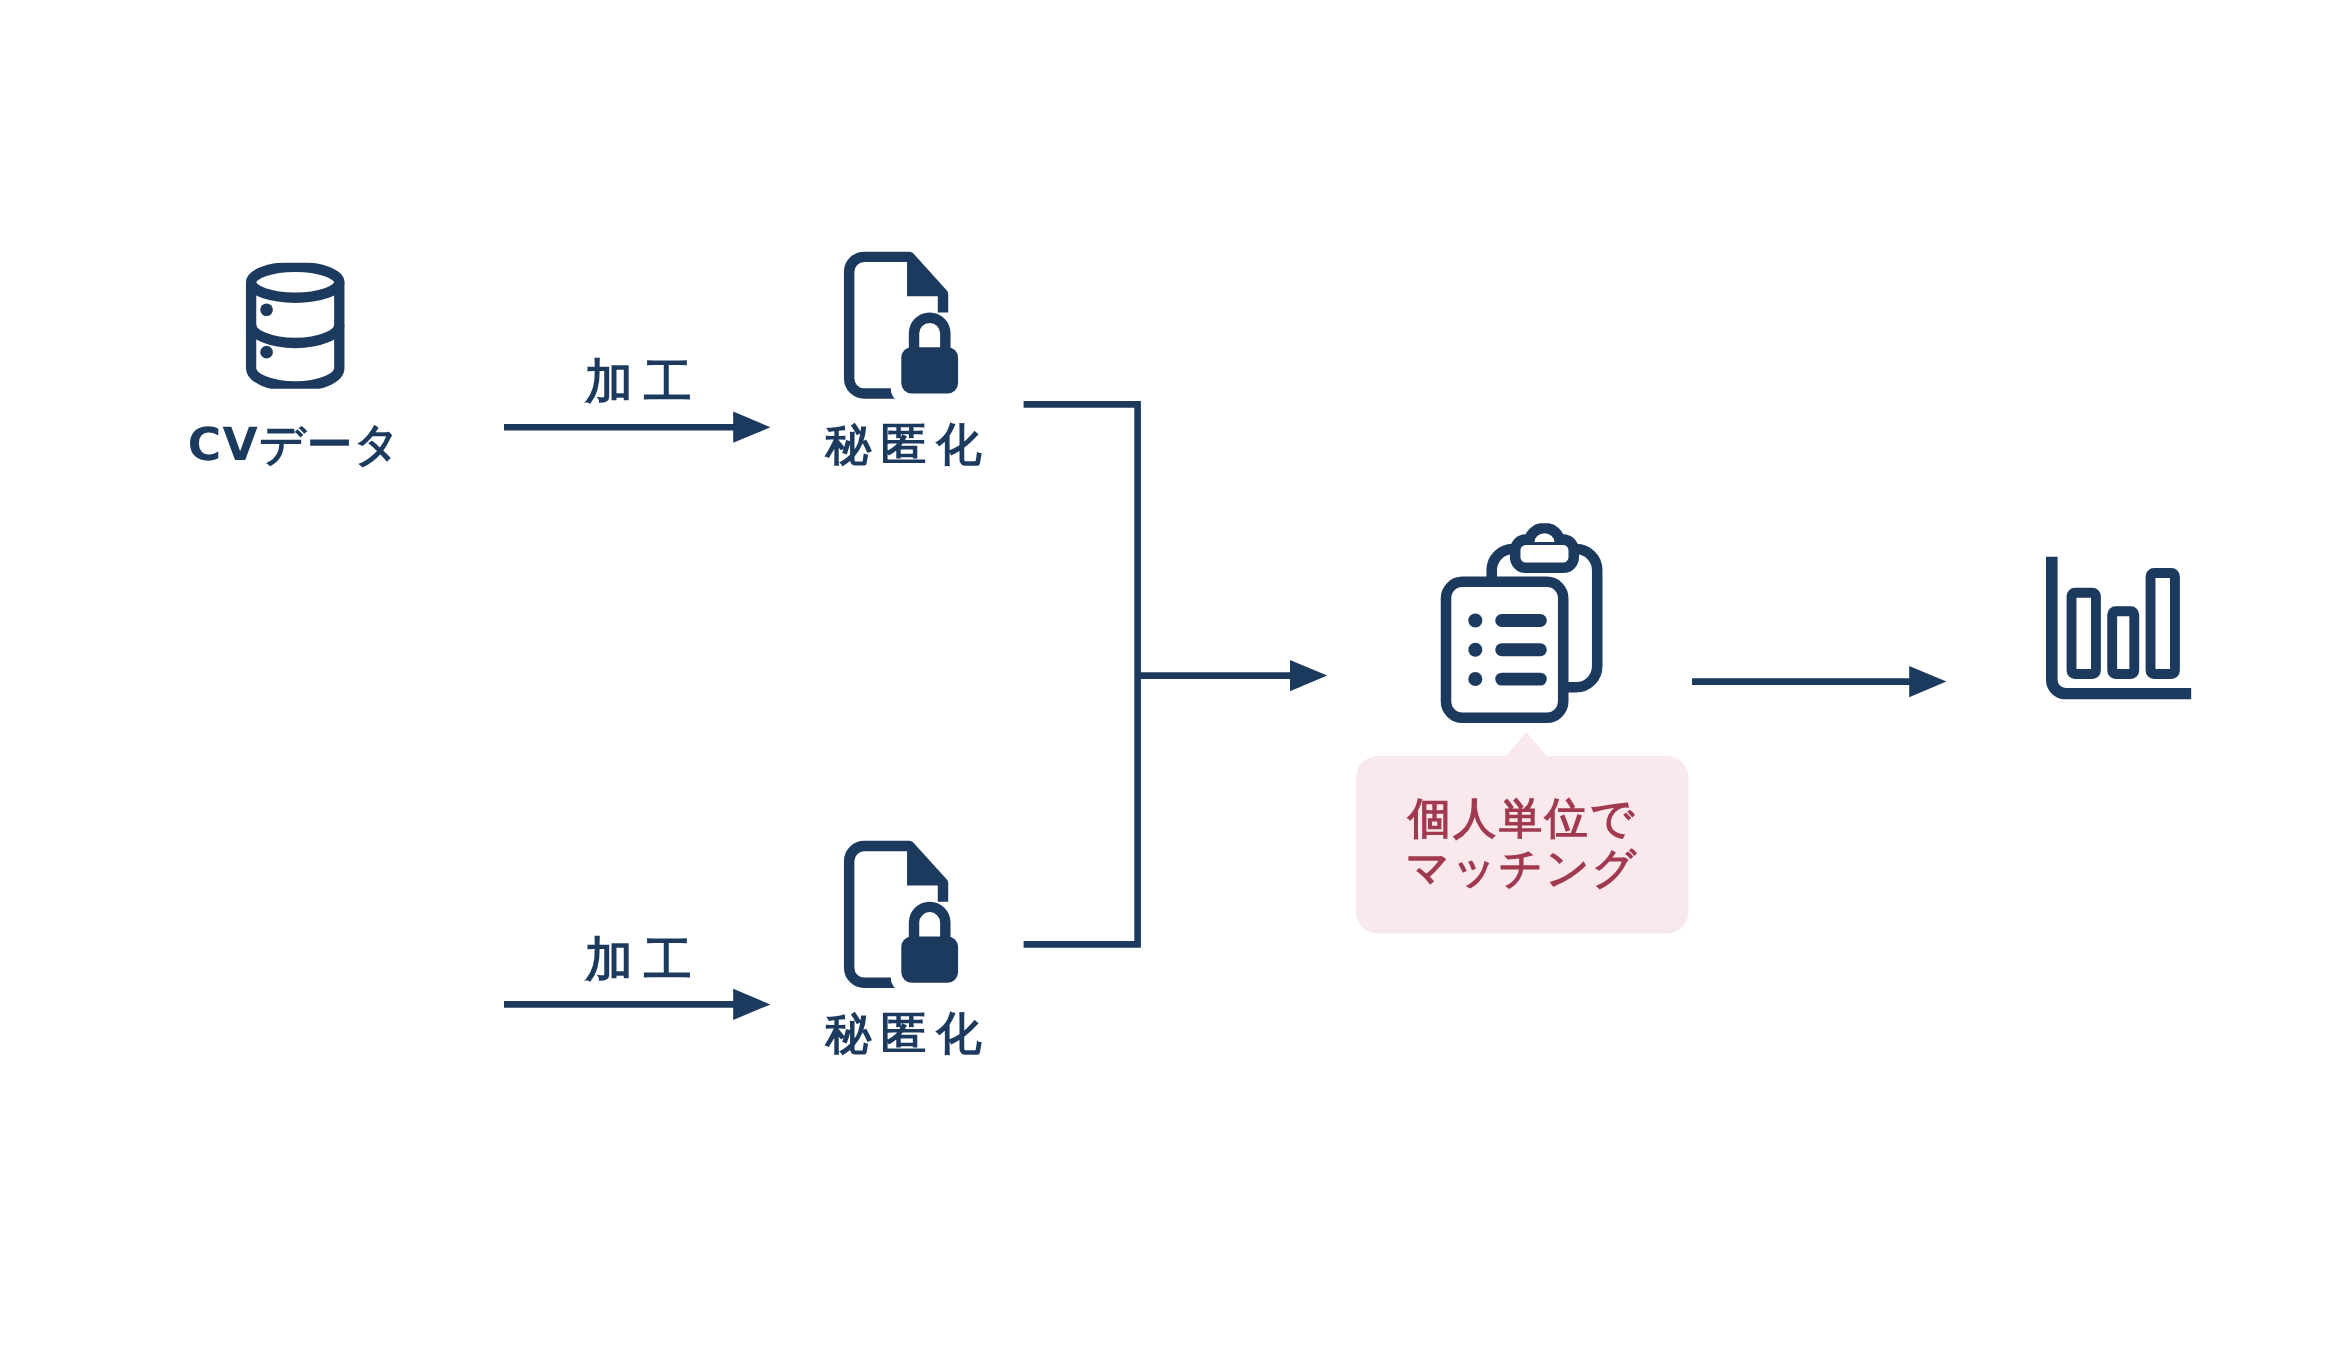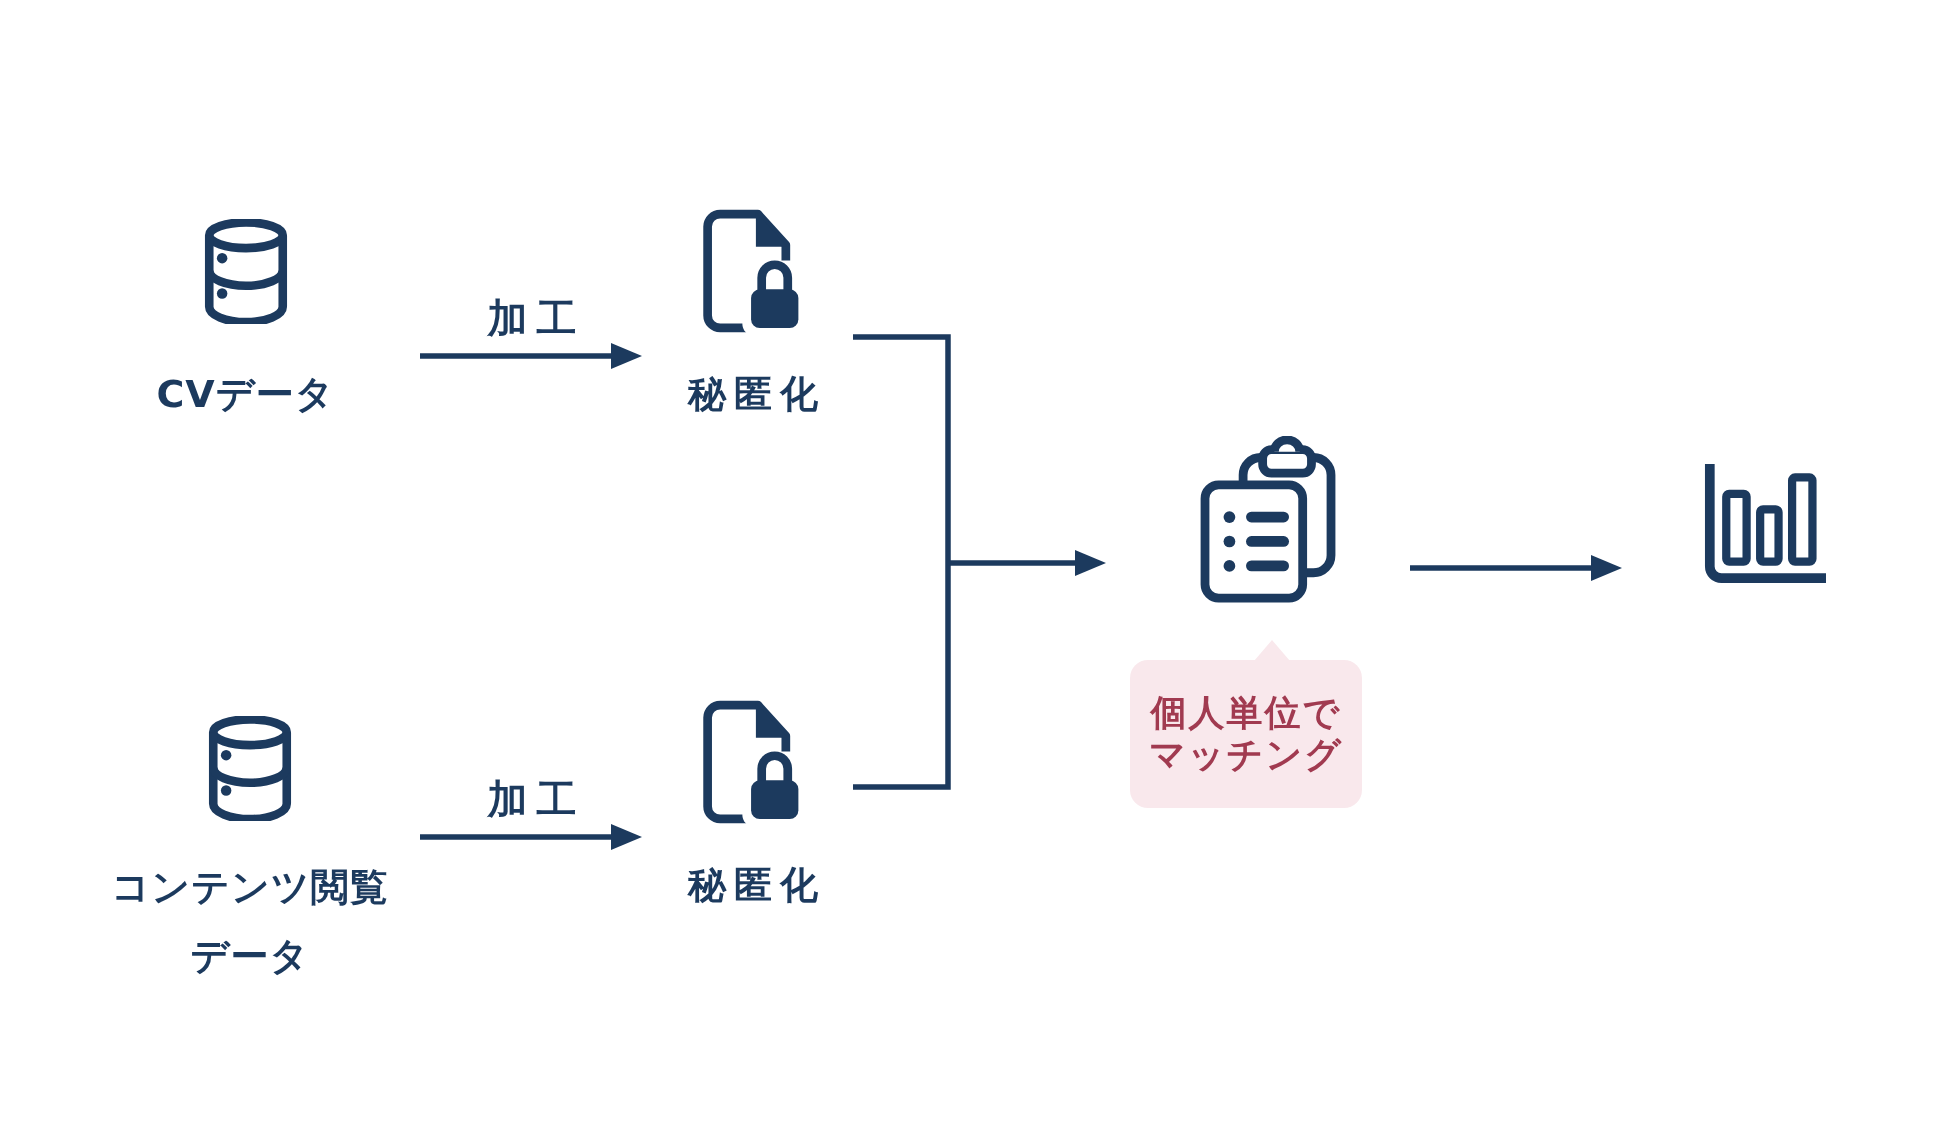--- a/index.html
+++ b/index.html
@@ -13,38 +13,37 @@
     font-family:"DejaVu Sans","Liberation Sans",sans-serif;
     width:1960px;height:1124px;overflow:hidden;
   }
   .canvas{position:relative;width:1960px;height:1124px;background:#ffffff;}
   .connectors{position:absolute;left:0;top:0;pointer-events:none;color:var(--icon-navy);}
   .connectors line,.connectors path{stroke:currentColor;stroke-width:5.5;fill:none;}
   .connectors polygon{fill:currentColor;stroke:none;}
   .node{
     position:absolute;display:flex;flex-direction:column;align-items:center;
     color:var(--icon-navy);
-    gap:24px;
   }
   .icon{color:var(--icon-navy);display:block;}
   .node-label{
     font-weight:bold;font-size:38px;line-height:45px;letter-spacing:3px;
     color:var(--icon-navy);text-align:center;white-space:nowrap;
   }
   .node-cv .node-label{margin-top:24px;letter-spacing:1px;}
   .node-anon .node-label{margin-top:12px;letter-spacing:8px;text-indent:8px;}
   .node-content .node-label{margin-top:20px;letter-spacing:1px;}
   .node-analysis .node-label{margin-top:30px;letter-spacing:5px;}
   .edge-label{
     position:absolute;width:160px;text-align:center;
     font-size:40px;font-weight:bold;letter-spacing:9px;text-indent:9px;
     color:var(--icon-navy);white-space:nowrap;
   }
   .callout{
-    position:absolute;left:1130px;top:660px;width:232px;height:148px;
+    position:absolute;left:1130px;top:630px;width:277px;height:148px;
     background:var(--callout-bg);border-radius:18px;
     display:flex;flex-direction:column;align-items:center;justify-content:center;
   }
   .callout::before{
     content:"";position:absolute;left:124px;top:-20px;
     border-left:18px solid transparent;border-right:18px solid transparent;
     border-bottom:21px solid var(--callout-bg);
   }
   .callout-line{
     font-size:36px;line-height:42px;font-weight:bold;letter-spacing:2px;
@@ -93,31 +92,20 @@
     <svg class="icon" viewBox="0 0 116 134" width="112" height="130">
       <path d="M63,8 H24 a13,13 0 0 0 -13,13 v92 a13,13 0 0 0 13,13 h55 a13,13 0 0 0 13,-13 V40 Z" fill="#ffffff" stroke="currentColor" stroke-width="9" stroke-linejoin="round"></path>
       <path d="M61,6 L94,42 H61 Z" fill="currentColor"></path>
       <rect x="47" y="56" width="69" height="78" rx="12" fill="#ffffff"></rect>
       <path d="M67,90 V74 a13.5,13.5 0 0 1 27,0 V90" fill="none" stroke="currentColor" stroke-width="9"></path>
       <rect x="56" y="86" width="49" height="40" rx="9" fill="currentColor"></rect>
     </svg>
     <div class="node-label">秘匿化</div>
   </div>
 
-  <div class="node node-content" style="left:105px;top:716px;width:290px;">
-    <svg class="icon" viewBox="0 0 96 110" width="92" height="105">
-      <ellipse cx="48" cy="17" rx="38.5" ry="13.5" fill="none" stroke="currentColor" stroke-width="9"></ellipse>
-      <path d="M9.5,17 V92 c0,8.8 17.2,16 38.5,16 s38.5,-7.2 38.5,-16 V17" fill="none" stroke="currentColor" stroke-width="9"></path>
-      <path d="M9.5,54 c0,8.8 17.2,16 38.5,16 s38.5,-7.2 38.5,-16" fill="none" stroke="currentColor" stroke-width="9"></path>
-      <circle cx="23" cy="41" r="5.5" fill="currentColor"></circle>
-      <circle cx="23" cy="78" r="5.5" fill="currentColor"></circle>
-    </svg>
-    <div class="node-label">コンテンツ閲覧</div>
-    <div class="node-label" style="margin-top:0;">データ</div>
-  </div>
 
   <div class="edge-label" style="left:452px;top:772px;">加工</div>
 
   <div class="node node-anon" style="left:628px;top:697px;width:250px;">
     <svg class="icon" viewBox="0 0 116 134" width="112" height="130">
       <path d="M63,8 H24 a13,13 0 0 0 -13,13 v92 a13,13 0 0 0 13,13 h55 a13,13 0 0 0 13,-13 V40 Z" fill="#ffffff" stroke="currentColor" stroke-width="9" stroke-linejoin="round"></path>
       <path d="M61,6 L94,42 H61 Z" fill="currentColor"></path>
       <rect x="47" y="56" width="69" height="78" rx="12" fill="#ffffff"></rect>
       <path d="M67,90 V74 a13.5,13.5 0 0 1 27,0 V90" fill="none" stroke="currentColor" stroke-width="9"></path>
       <rect x="56" y="86" width="49" height="40" rx="9" fill="currentColor"></rect>

